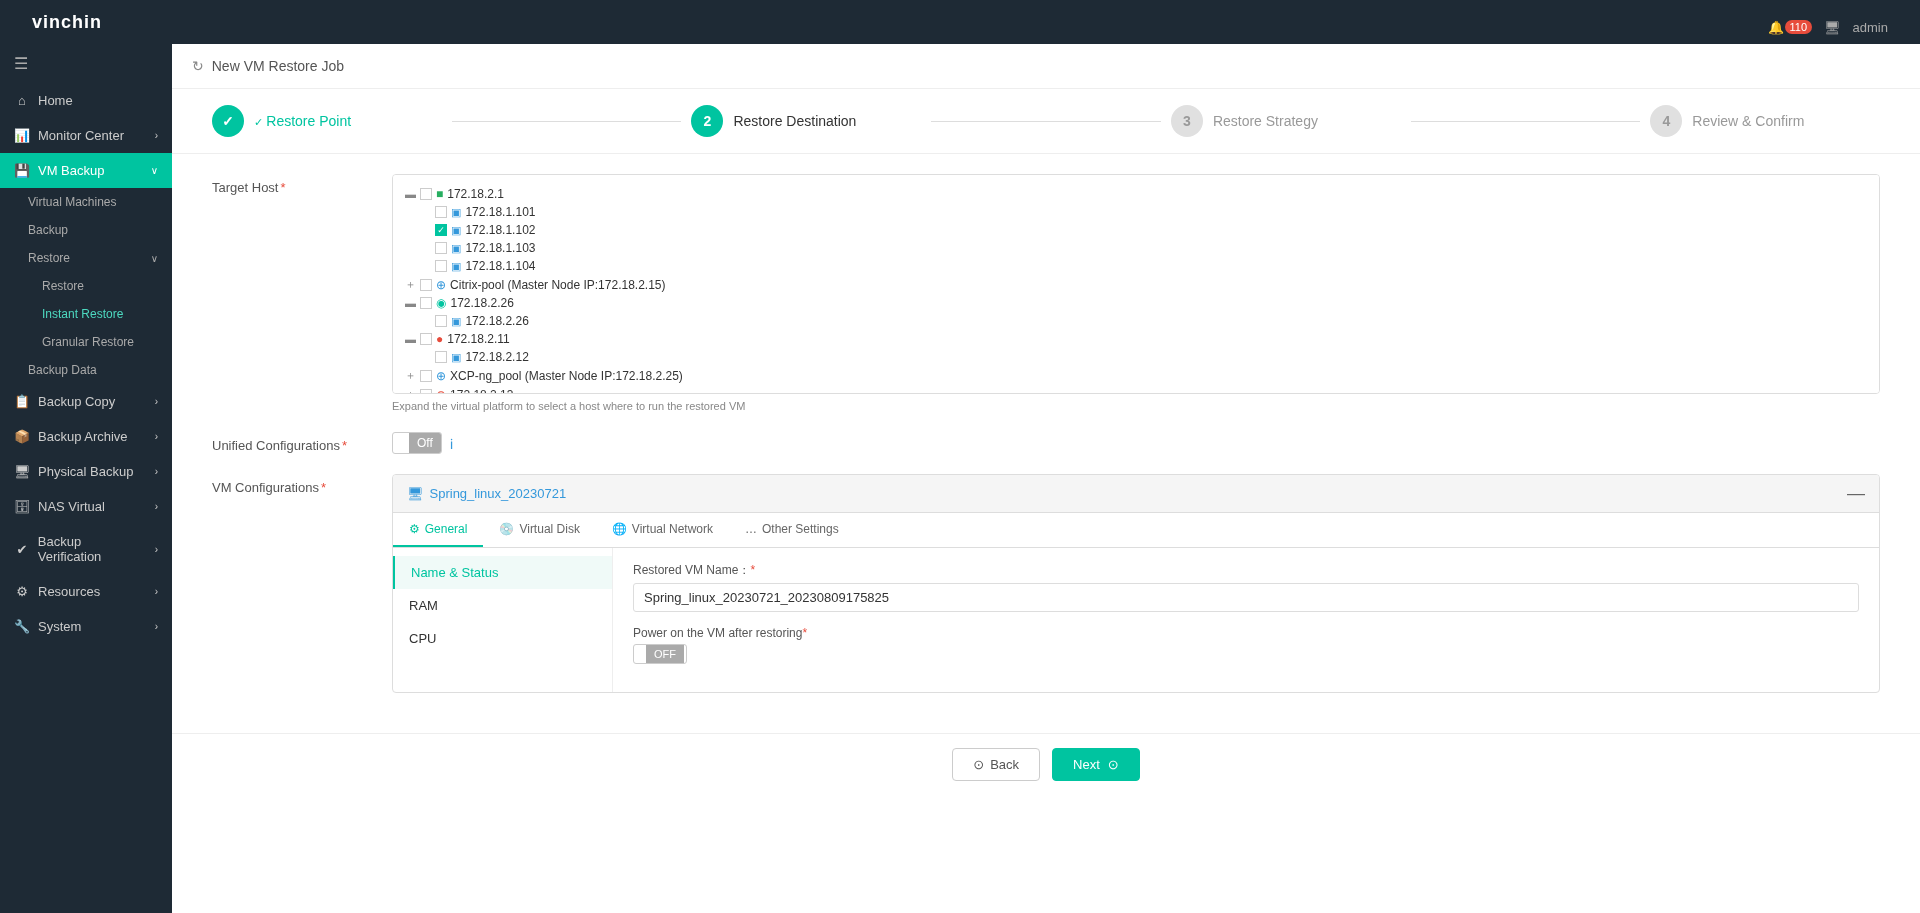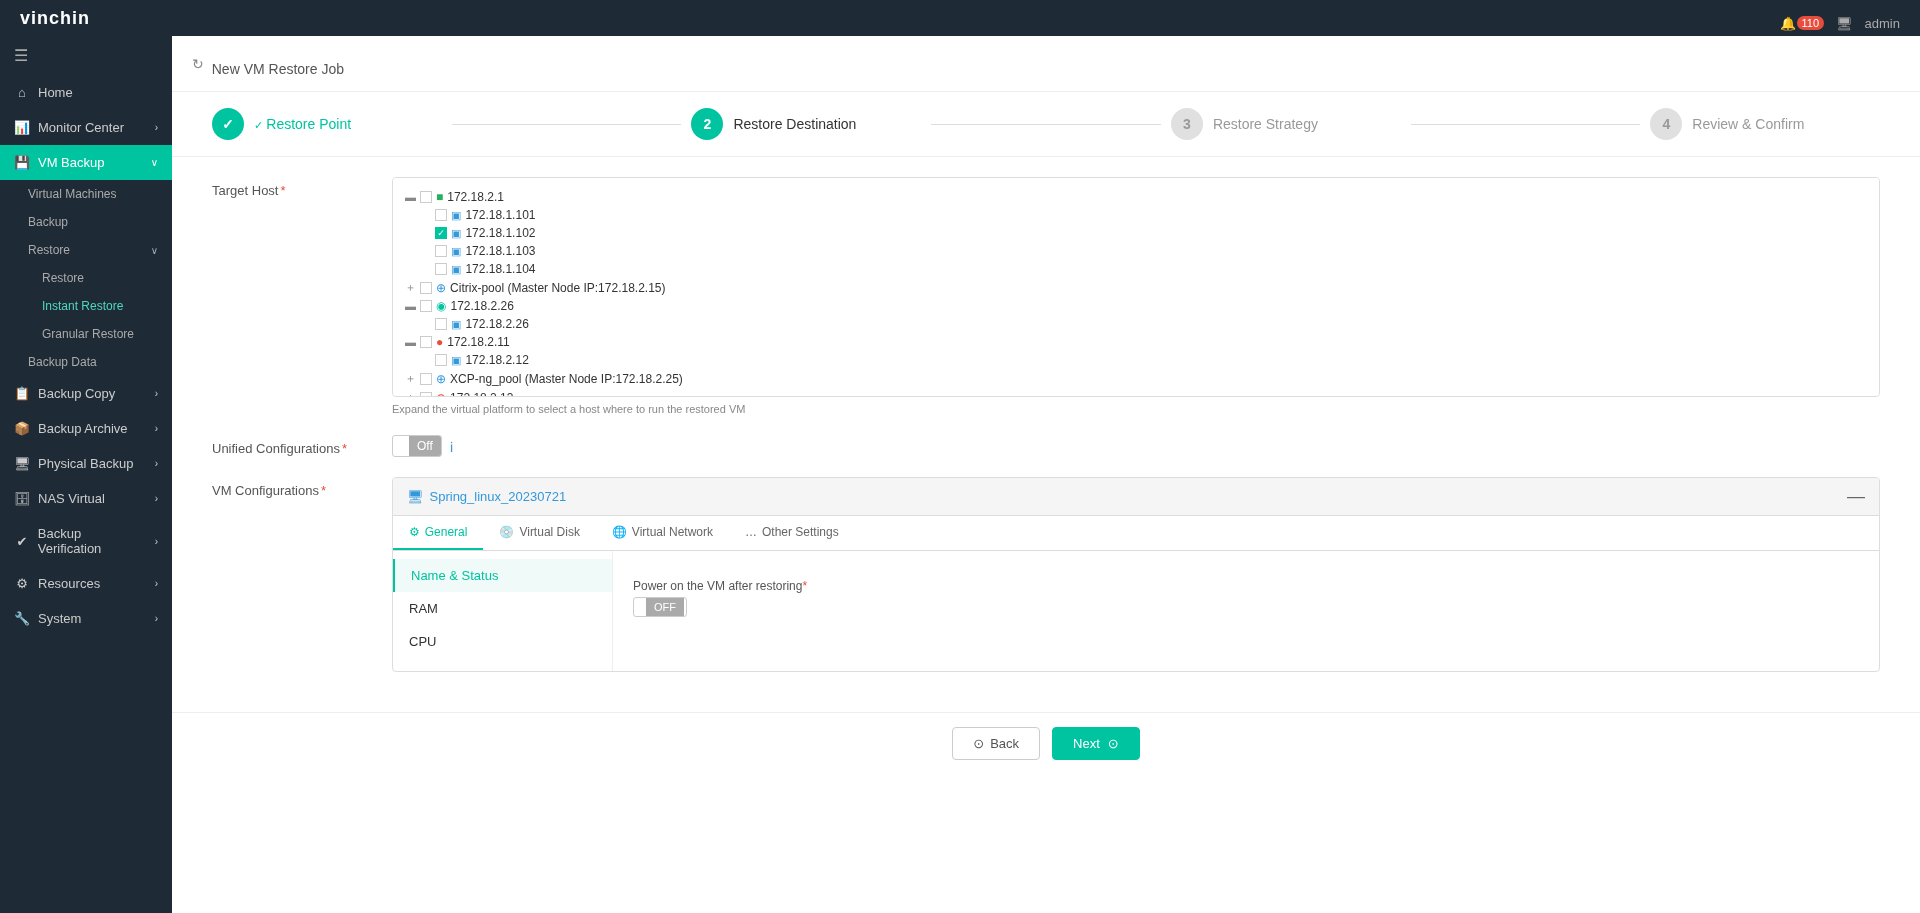--- a/index.html
+++ b/index.html
@@ -1,19 +1,19 @@
 <!DOCTYPE html>
 <html><head>
   <meta charset="utf-8">
   <style>
     * { box-sizing: border-box; margin: 0; padding: 0; }
     body { font-family: -apple-system, BlinkMacSystemFont, 'Segoe UI', sans-serif; font-size: 13px; background: #f0f2f5; color: #333; display: flex; flex-direction: column; height: 100vh; overflow: hidden; }
 
     
-    .topbar { background: #1e2a35; height: 36px; display: flex; align-items: center; justify-content: space-between; padding: 0 20px; flex-shrink: 0; }
+    .topbar { background: #1e2a35; height: 44px; display: flex; align-items: center; justify-content: space-between; padding: 0 32px; flex-shrink: 0; }
     .topbar-logo { color: #4dd9c0; font-size: 18px; font-weight: bold; letter-spacing: 1px; }
     .topbar-logo span { color: #fff; }
     .topbar-right { display: flex; align-items: center; gap: 16px; color: #ccc; font-size: 13px; margin-top: 10px; }
     .topbar-badge { background: #e74c3c; color: #fff; border-radius: 10px; padding: 1px 5px; font-size: 11px; position: relative; top: -1px; }
     .topbar-icons { display: flex; gap: 12px; align-items: center; color: #aaa; }
 
     
     .layout { display: flex; flex: 1; overflow: hidden; }
 
     
@@ -196,21 +196,21 @@
       <span>System</span>
       <span class="sidebar-arrow">›</span>
     </div>
   </div>
 
   <div class="main">
     <div class="content-area">
 
       <div class="page-header">
         <span style="cursor:pointer; color:#888;">↻</span>
-        <span style="font-size:14px; color:#555;margin-top:11px;">New VM Restore Job</span>
+        <span style="font-size:14px; color:#555;">New VM Restore Job</span>
       </div>
 
       <div class="steps">
 
         <div class="step">
           <div class="step-circle done">
             <span>✓</span>
           </div>
           <span class="step-label done">
             <span style="font-size:11px; color:#00c4a0;">✓ </span><span>Restore Point</span>
@@ -386,20 +386,24 @@
                   <div class="vm-sidebar-item">
                     <span>RAM</span>
                   </div>
                   <div class="vm-sidebar-item">
                     <span>CPU</span>
                   </div>
                 </div>
 
                 <div class="vm-main-content">
                   <div class="field-group">
+                    <div class="field-label">
+                      <span>Restored VM Name：</span><span class="required">*</span>
+                    </div>
+                    <input class="field-input" type="text" value="Spring_linux_20230721_20230809175825" style="">
                   </div>
                   <div class="field-group">
                     <div class="field-label">
                       <span>Power on the VM after restoring</span><span class="required">*</span>
                     </div>
                     <div class="toggle" style="width:54px;">
                       <span style="padding:3px 6px; background:#fff; color:#ccc; font-size:11px;"></span>
                       <span style="padding:3px 8px; background:#aaa; color:#fff; font-size:11px;">OFF</span>
                     </div>
                   </div>

